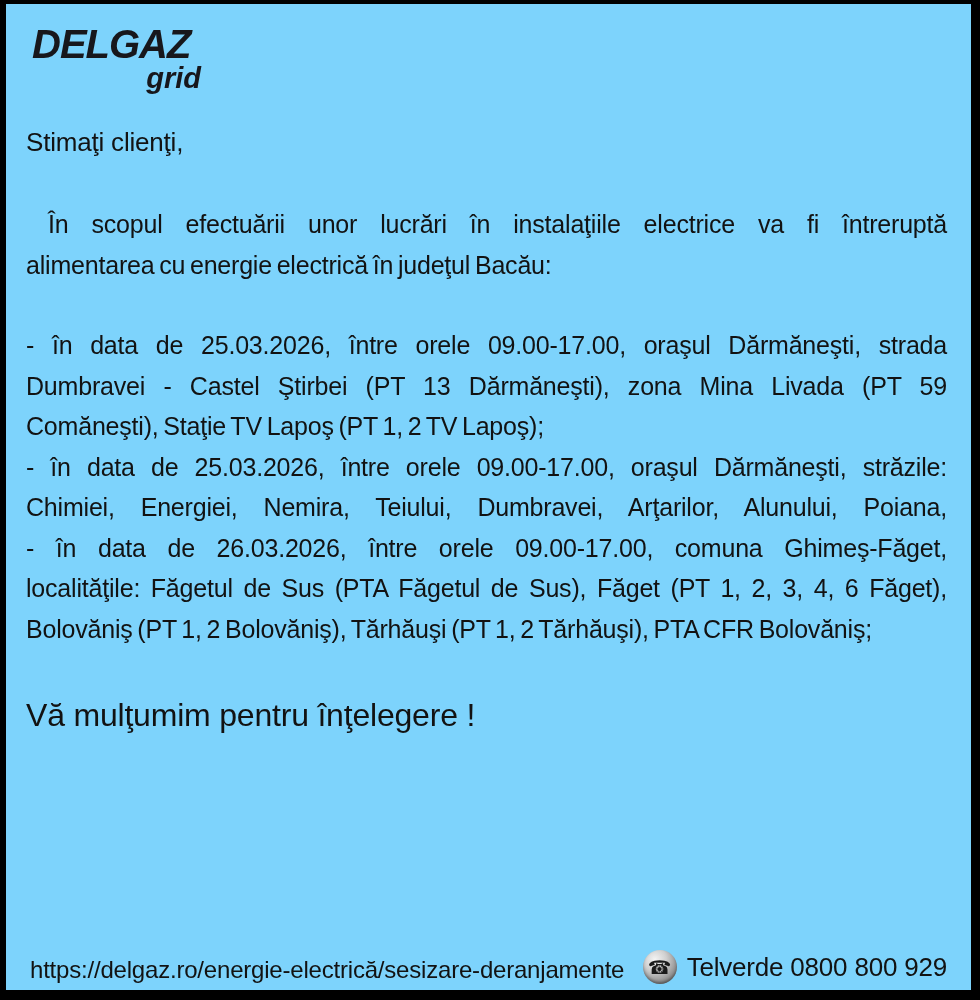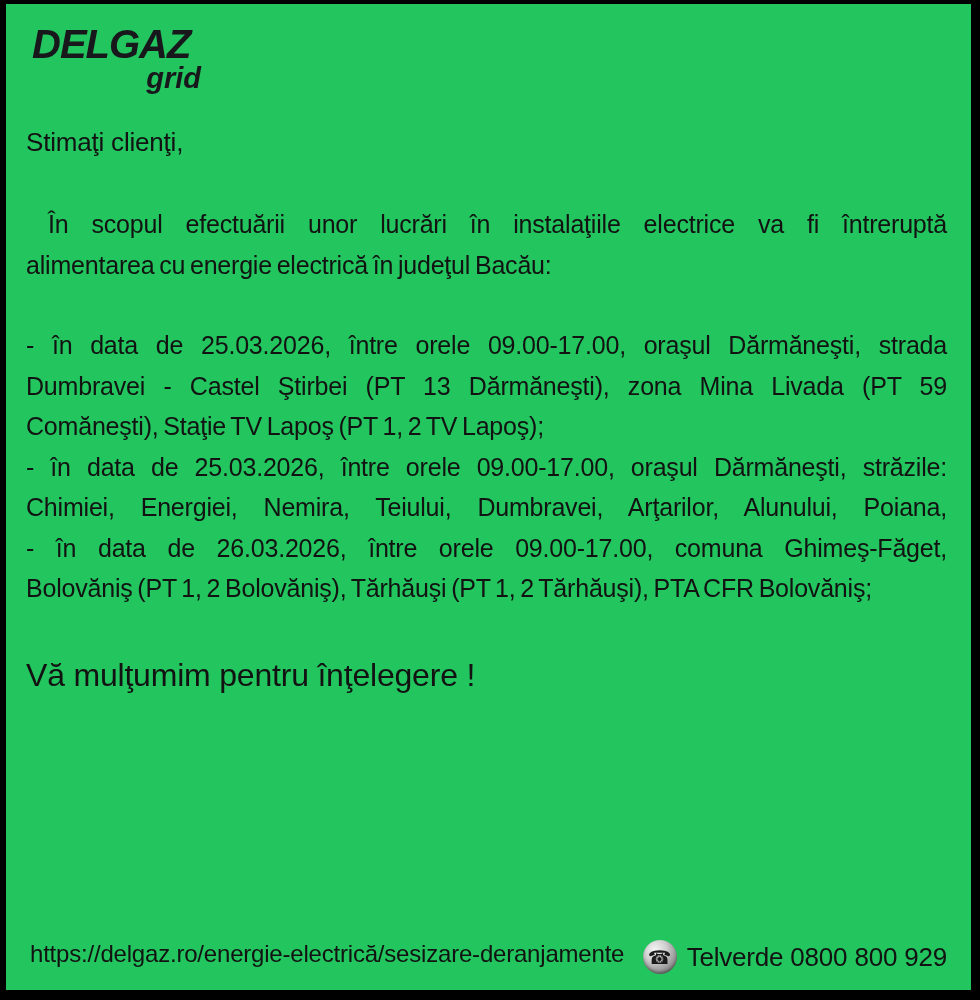--- a/index.html
+++ b/index.html
@@ -2,21 +2,21 @@
 <html><head>
 <meta charset="utf-8">
 <style>
   html,body{margin:0;padding:0;background:#fff;}
   .page{
     position:relative;
     width:980px;height:1000px;
     box-sizing:border-box;
     border:solid #000;
     border-width:4px 9px 10px 6px;
-    background:#22c55e;
+    background:#7dd3fc;
     color:#121212;
     font-family:"Liberation Sans",sans-serif;
     padding:0 24px 0 20px;
     overflow:hidden;
   }
   .logo{padding-top:20px;padding-left:6px;width:172px;}
   .logo-brand{
     font-size:40px;font-weight:bold;font-style:italic;
     line-height:40px;letter-spacing:-1px;color:#17171c;white-space:nowrap;
   }
@@ -28,21 +28,21 @@
   .body-text{font-size:25px;line-height:40.5px;letter-spacing:-0.2px;}
   .intro{margin-top:42px;}
   .bullets{margin-top:40px;}
   .line{min-height:40px;}
   .j{text-align:justify;text-align-last:justify;}
   .last{text-align:left;word-spacing:-2px;}
   .indent{text-indent:22px;}
   .closing{margin-top:46px;font-size:32px;line-height:40px;letter-spacing:-0.2px;}
   .footer{
     position:absolute;left:24px;right:24px;bottom:6px;height:44px;
-    display:flex;align-items:flex-start;justify-content:space-between;
+    display:flex;align-items:flex-end;justify-content:space-between;
   }
   .footer-url{font-size:24px;color:#121212;text-decoration:none;letter-spacing:-0.2px;}
   .phone-wrap{display:flex;align-items:center;gap:10px;}
   .phone-icon{
     width:34px;height:34px;border-radius:50%;
     background:radial-gradient(circle at 35% 28%, #f4f4f4 0%, #cfcfcf 35%, #8f8f8f 70%, #565656 100%);
     display:flex;align-items:center;justify-content:center;
     font-size:19px;line-height:1;color:#1a1a1a;
     box-shadow:inset 0 -2px 3px rgba(0,0,0,.35);
   }
@@ -70,20 +70,21 @@
       <div class="line j">- în data de 25.03.2026, între orele 09.00-17.00, oraşul Dărmăneşti, strada</div>
       <div class="line j">Dumbravei - Castel Ştirbei (PT 13 Dărmăneşti), zona Mina Livada (PT 59</div>
       <div class="line last">Comăneşti), Staţie TV Lapoş (PT 1, 2 TV Lapoş);</div>
     </div>
     <div>
       <div class="line j">- în data de 25.03.2026, între orele 09.00-17.00, oraşul Dărmăneşti, străzile:</div>
       <div class="line j">Chimiei, Energiei, Nemira, Teiului, Dumbravei, Arţarilor, Alunului, Poiana,</div>
     </div>
     <div>
       <div class="line j">- în data de 26.03.2026, între orele 09.00-17.00, comuna Ghimeş-Făget,</div>
+      <div class="line j">localităţile: Făgetul de Sus (PTA Făgetul de Sus), Făget (PT 1, 2, 3, 4, 6 Făget),</div>
       <div class="line last">Bolovăniş (PT 1, 2 Bolovăniş), Tărhăuşi (PT 1, 2 Tărhăuşi), PTA CFR Bolovăniş;</div>
     </div>
   </div>
 
   <div class="closing">Vă mulţumim pentru înţelegere !</div>
 
   <div class="footer">
     <a href="#" class="footer-url">https://delgaz.ro/energie-electrică/sesizare-deranjamente</a>
     <div class="phone-wrap">
       <span class="phone-icon">☎</span>

